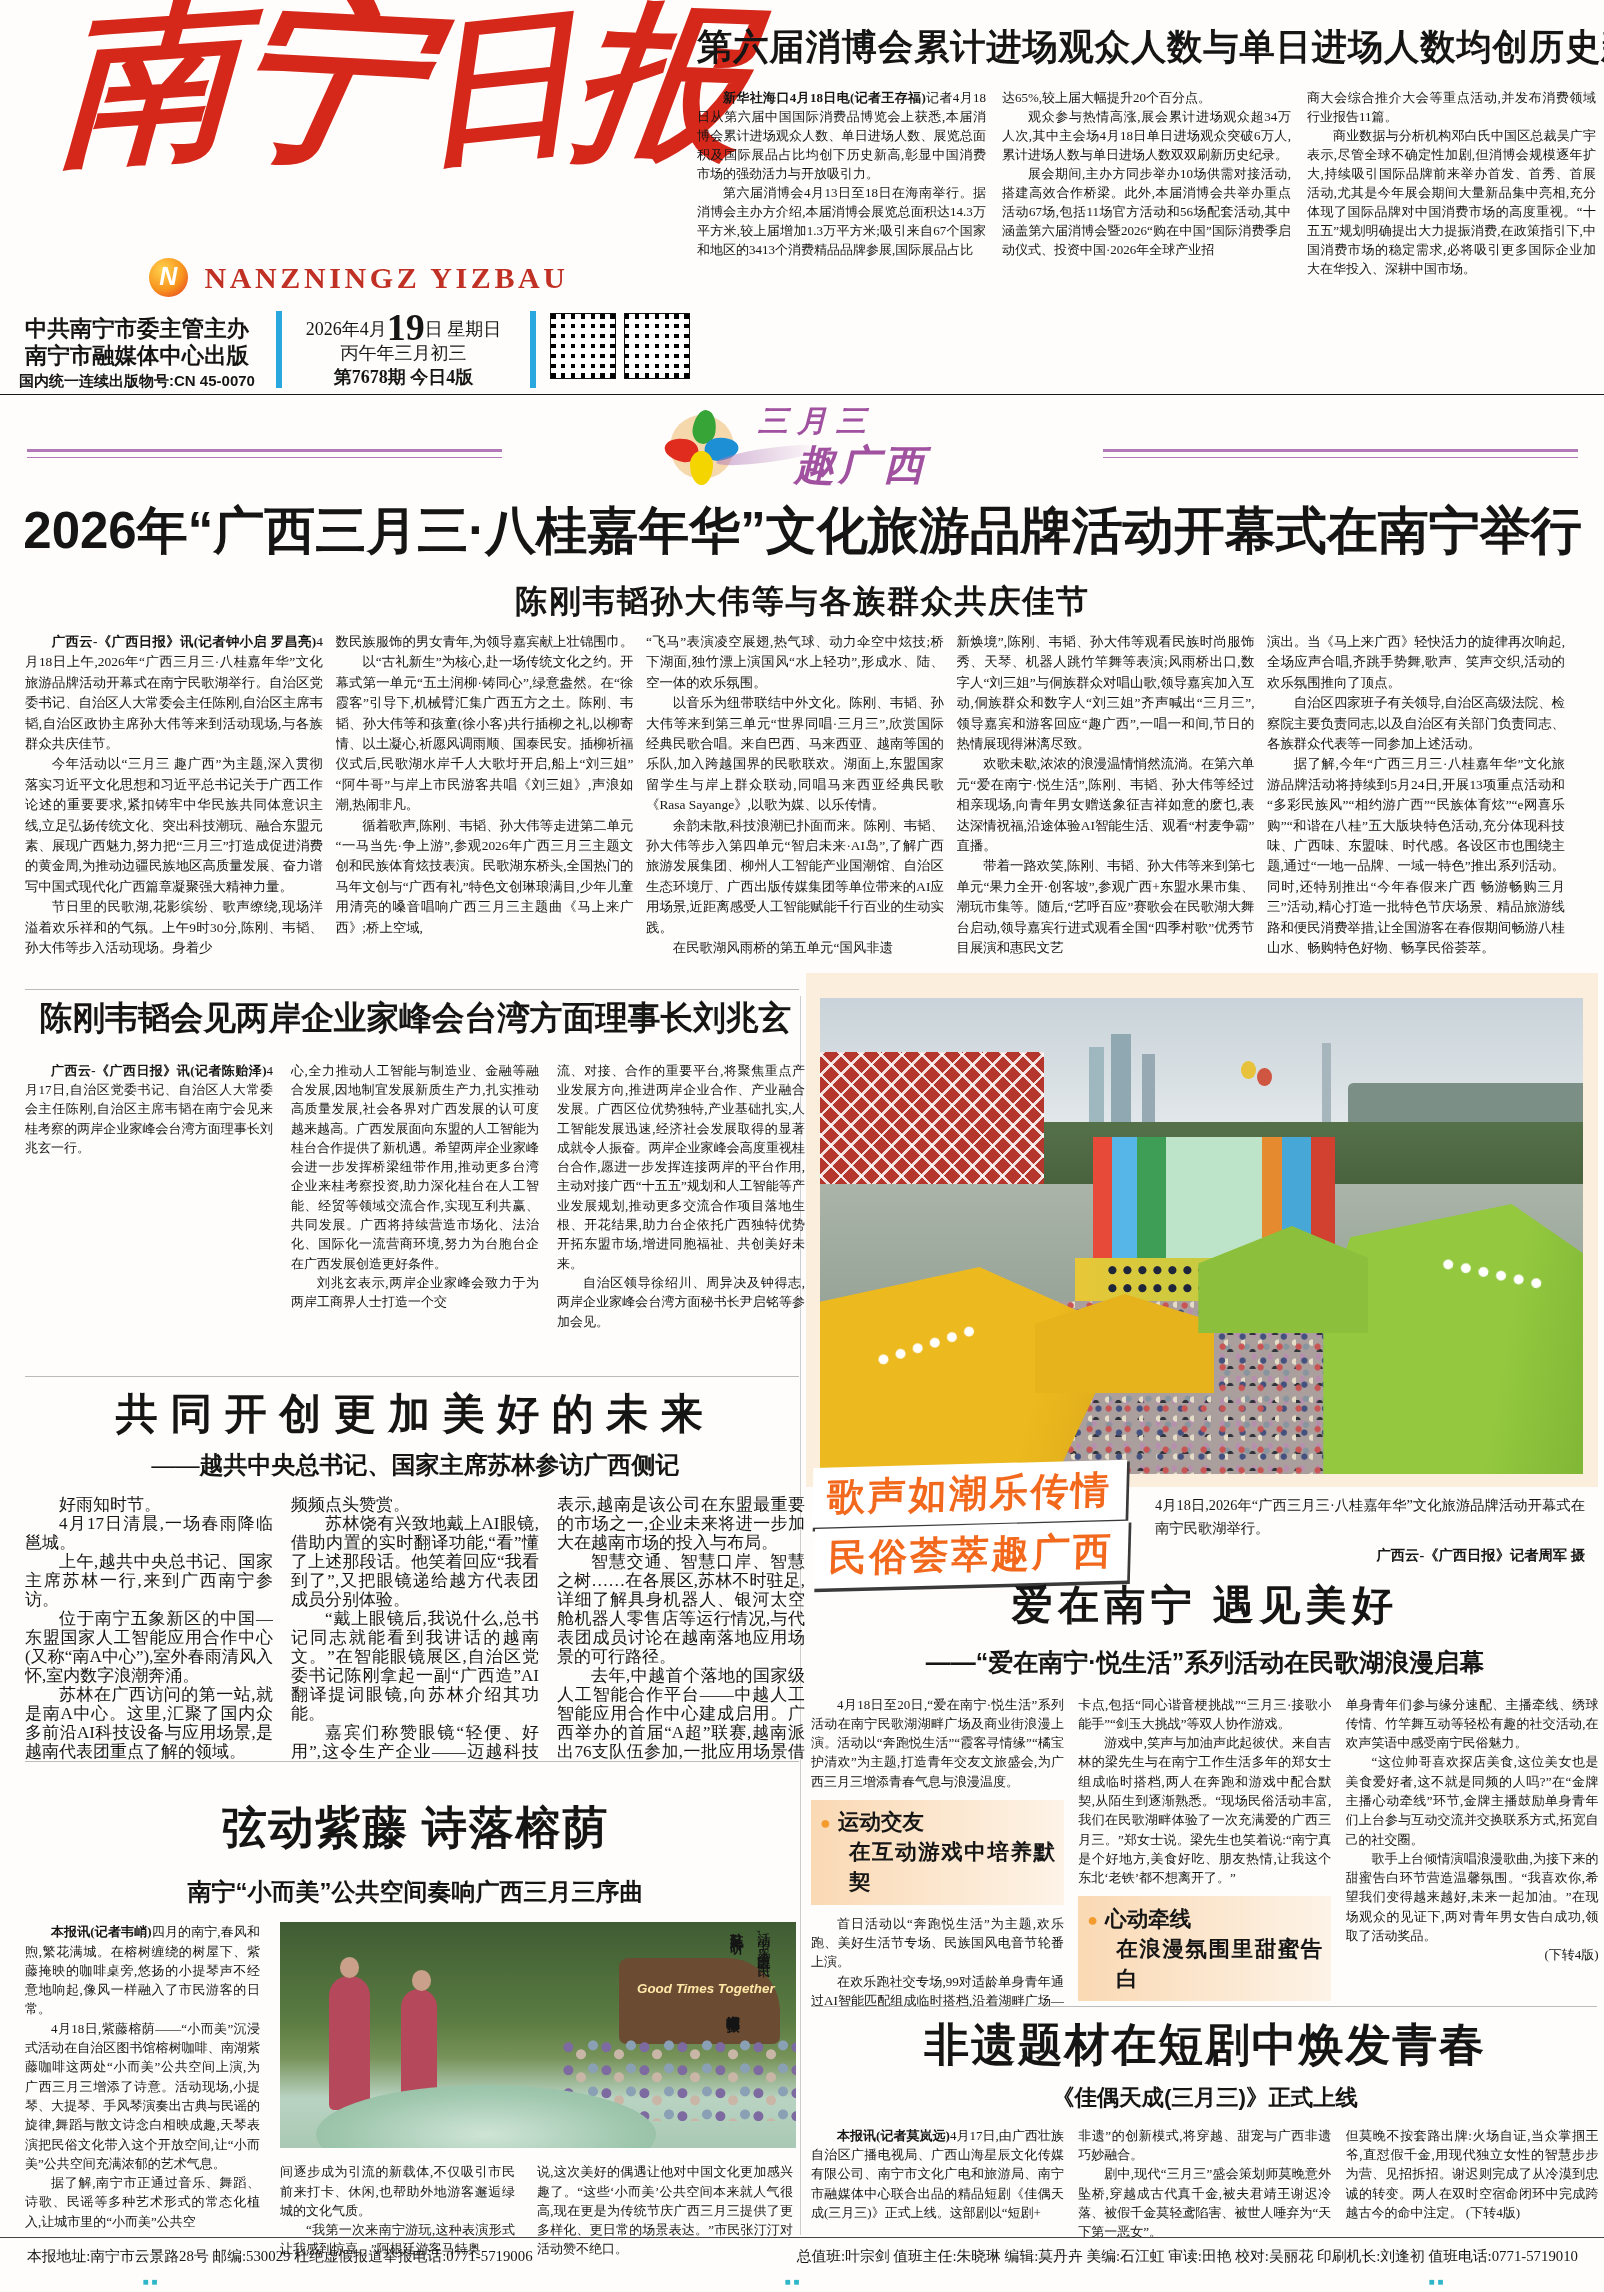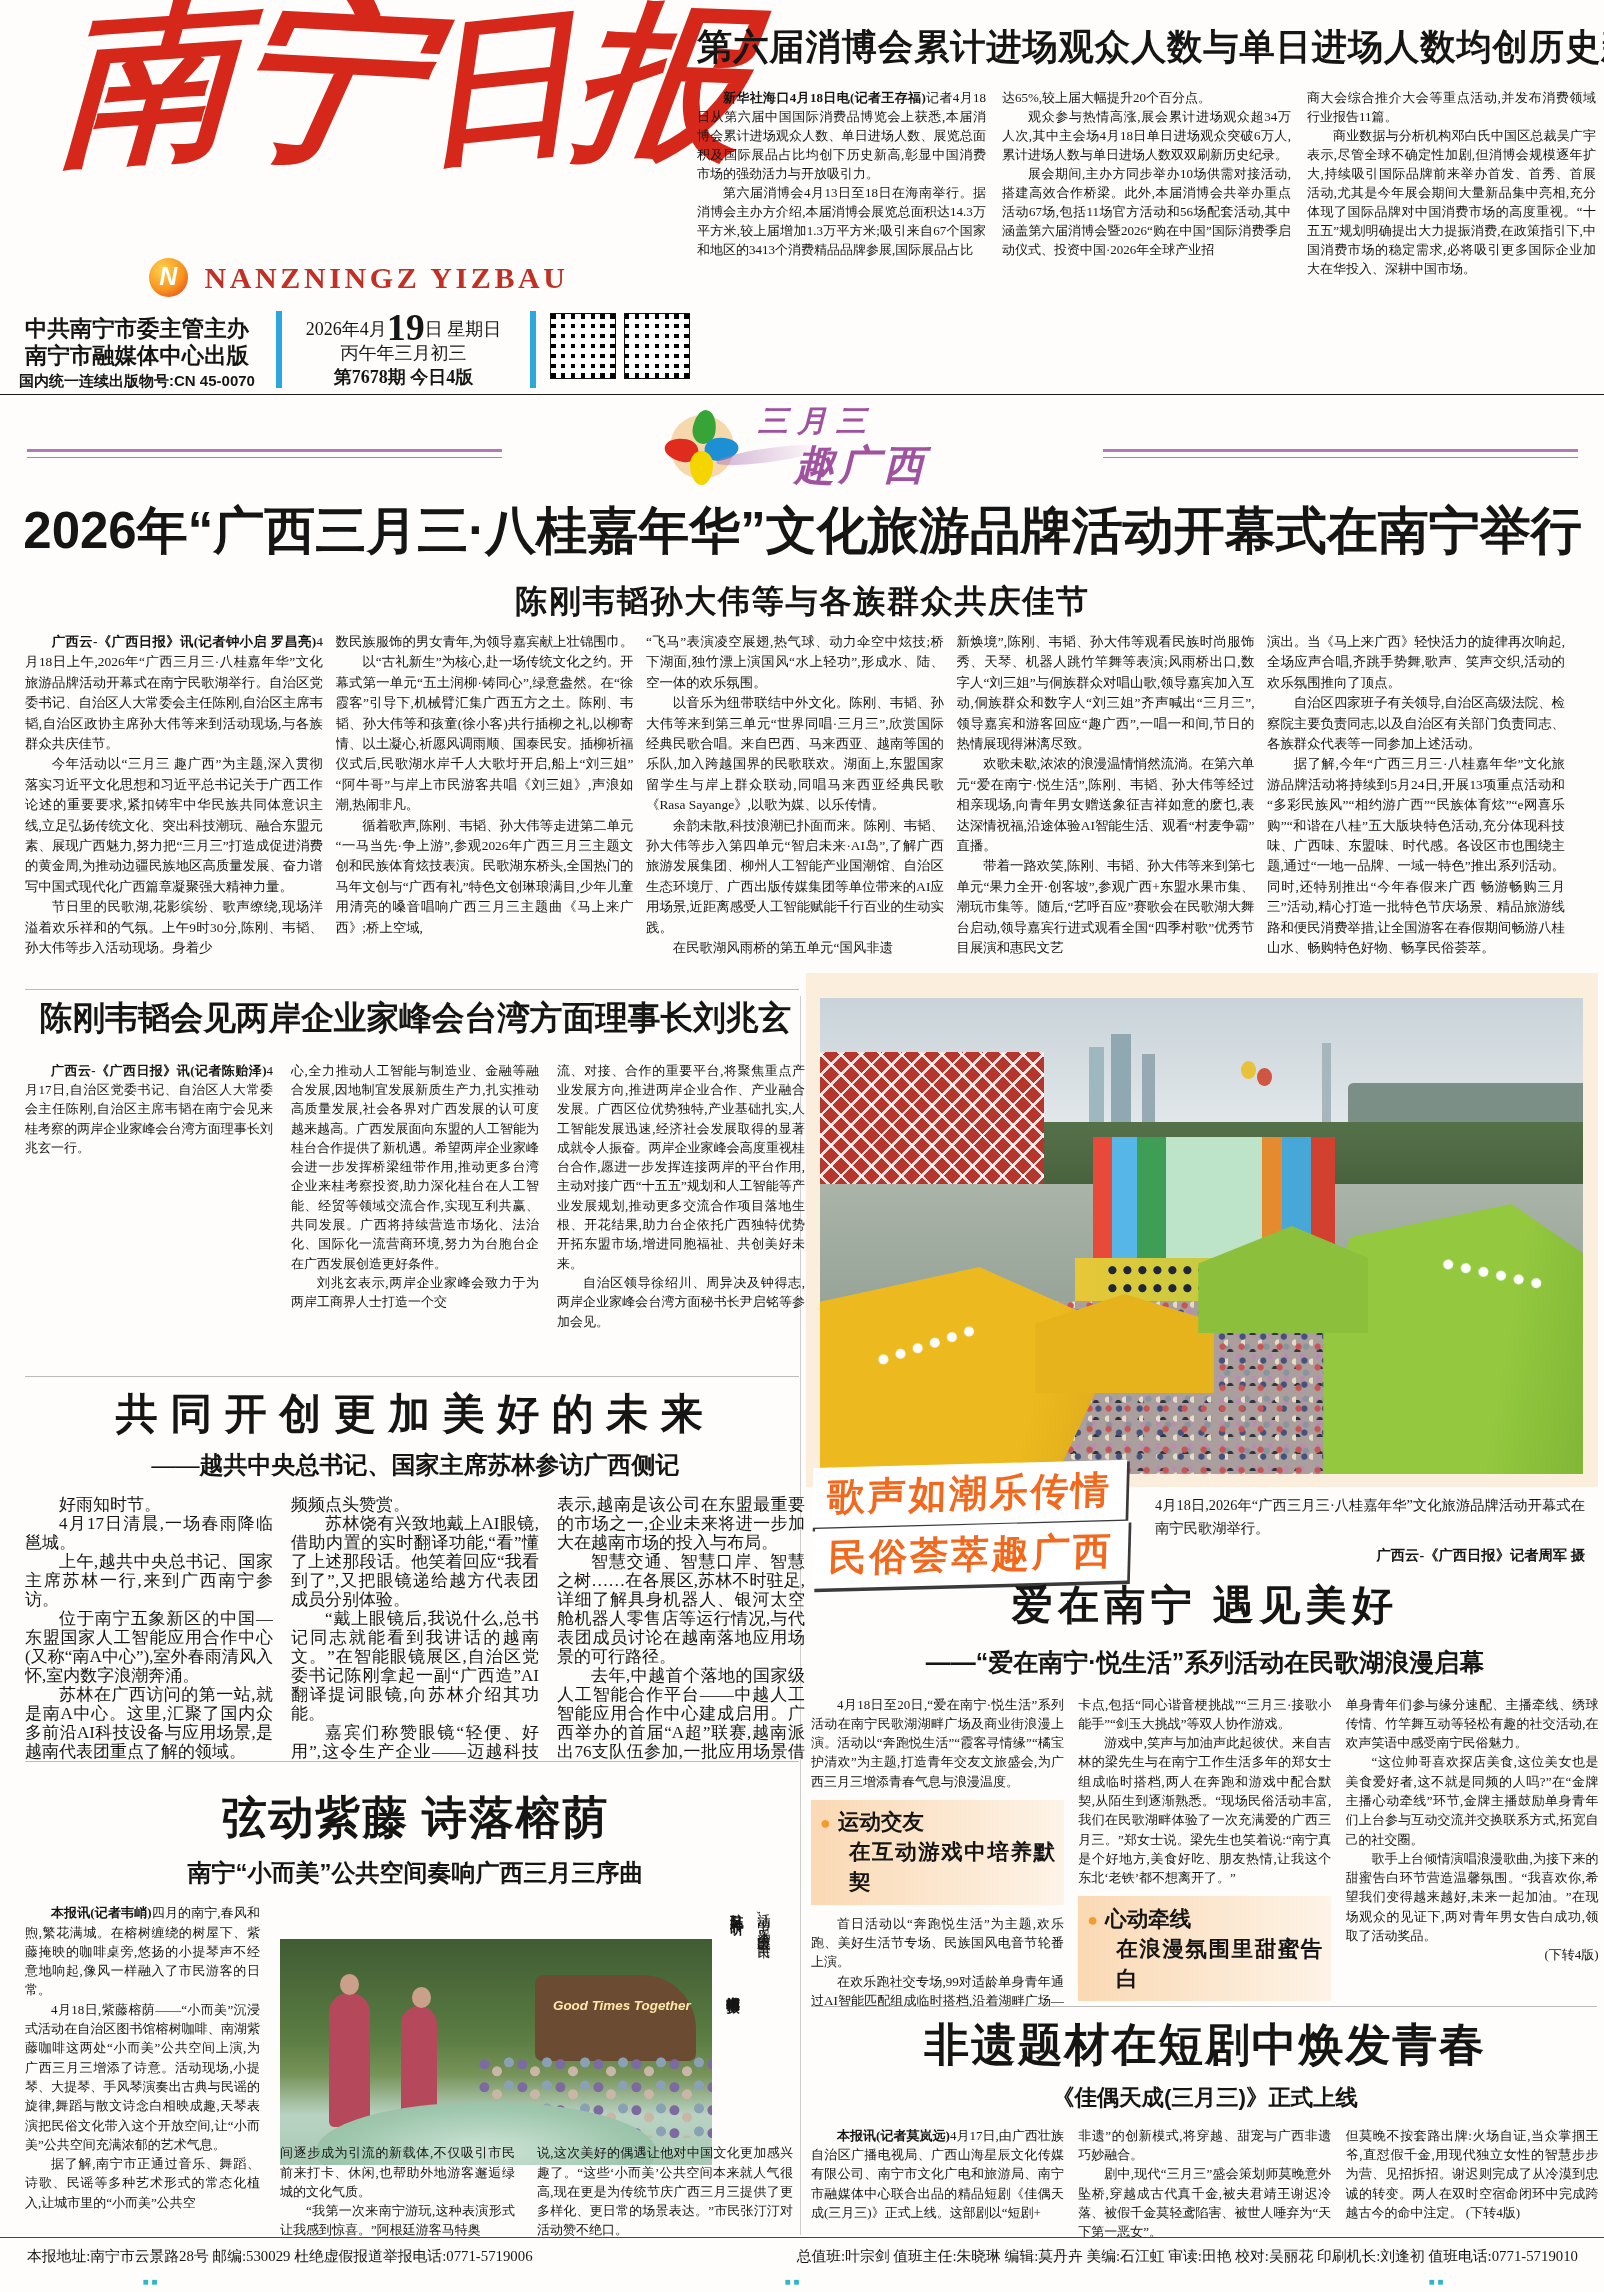--- a/index.html
+++ b/index.html
@@ -62,27 +62,27 @@
   .meeting{position:absolute;left:25px;top:996px;width:781px;}
   .meeting h2{margin:0;font:bold 33px "Liberation Sans",sans-serif;white-space:nowrap;text-align:center;transform:scaleX(.99);}
   .meeting .cols{display:flex;gap:18px;margin-top:19.7px;height:312px;overflow:hidden;}
   .meeting .col{width:248px;font-size:13px;line-height:19.3px;text-align:justify;overflow:hidden;}
   .sulin{position:absolute;left:25px;top:1386px;width:781px;}
   .sulin h2{margin:0;text-align:center;font:bold 42px "Liberation Sans",sans-serif;letter-spacing:12.5px;}
   .sulin h3{margin:7.2px 0 0;text-align:center;font:bold 24px "Liberation Serif",serif;}
   .sulin .cols{display:flex;gap:18px;margin-top:14.3px;height:265px;overflow:hidden;}
   .sulin .col{width:248px;font-size:17px;line-height:19px;text-align:justify;overflow:hidden;}
   .violin{position:absolute;left:25px;top:1780px;width:781px;}
-  .violin h2{margin:8px;text-align:center;font:bold 45px "Liberation Serif",serif;letter-spacing:1.8px;}
+  .violin h2{margin:18px;text-align:center;font:bold 45px "Liberation Serif",serif;letter-spacing:1.8px;}
   .violin h3{margin:9px 0 0;text-align:center;font:bold 24px "Liberation Sans",sans-serif;}
   .violin-body{position:relative;margin-top:14.3px;height:369px;}
   .violin .c1{position:absolute;left:0;top:0;width:235px;height:365px;font-size:13px;line-height:19.3px;text-align:justify;overflow:hidden;}
   .violin .c2{position:absolute;left:255px;top:240px;width:235px;height:125px;font-size:13px;line-height:19.3px;text-align:justify;overflow:hidden;}
   .violin .c3{position:absolute;left:512px;top:240px;width:256px;height:125px;font-size:13px;line-height:19.3px;text-align:justify;overflow:hidden;}
-  .vphoto{position:absolute;left:255px;top:0;width:432px;height:226px;overflow:hidden;background:linear-gradient(180deg,#3f5c33,#5c7d43 45%,#77935a 60%,#b9d3c2 78%,#a9c9b4);margin-top:36px;}
+  .vphoto{position:absolute;left:255px;top:0;width:516px;height:226px;overflow:hidden;background:linear-gradient(180deg,#3f5c33,#5c7d43 45%,#77935a 60%,#b9d3c2 78%,#a9c9b4);}
   .vphoto .fig{position:absolute;width:41px;height:134px;border-radius:19.7px 19.7px 5.4px 5.4px;background:#b5485a;}
   .vphoto .fig::before{content:"";position:absolute;left:10.7px;top:-19.7px;width:19.7px;height:21.5px;border-radius:50%;background:#caa08a;}
   .vphoto .kiosk{position:absolute;right:16px;top:36px;width:161px;height:86px;border-radius:9px 54px 7.2px 7.2px;background:#6b4c33;}
   .vphoto .kiosk span{position:absolute;left:18px;top:23px;color:#ffe9a8;font:bold italic 13.4px "Liberation Sans",sans-serif;}
   .vphoto .floor{position:absolute;left:36px;bottom:-36px;width:340px;height:99px;border-radius:50%;background:radial-gradient(ellipse at center,#cfe4d6 0%,#9fc7ae 60%,#8db89d 100%);}
   .vphoto .crowd-s{position:absolute;right:0;bottom:27px;width:233px;height:81px;
      background:radial-gradient(circle at 5.4px 7.2px,#7d6aa0 4.5px,transparent 5.4px),radial-gradient(circle at 18px 14.3px,#c9b6a6 4.5px,transparent 5.4px),radial-gradient(circle at 30px 5.4px,#8aa0b5 4.5px,transparent 5.4px),transparent;
      background-size:38px 23px;}
   .vcaps{position:absolute;left:697px;top:0;width:79px;height:226px;}
   .vcap{writing-mode:vertical-rl;font-size:13.4px;letter-spacing:2.7px;height:224px;display:inline-block;margin-left:5.4px;}

